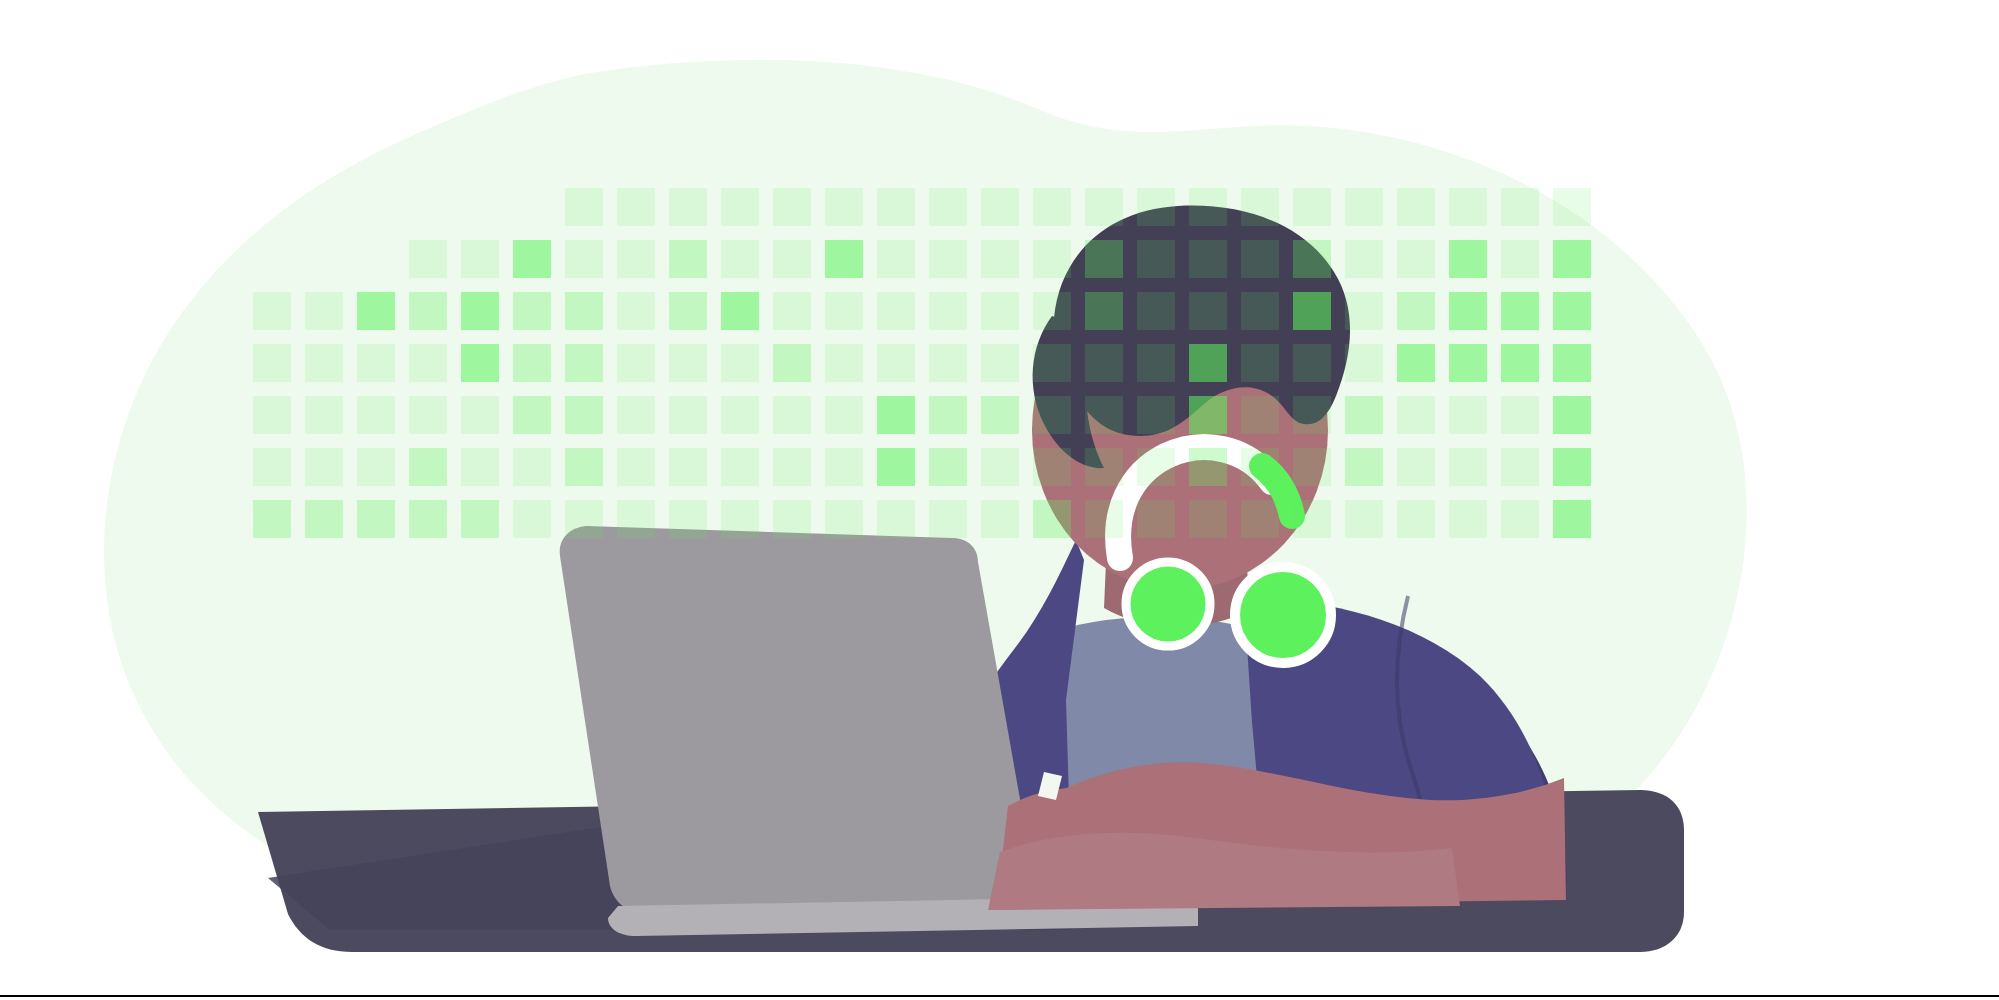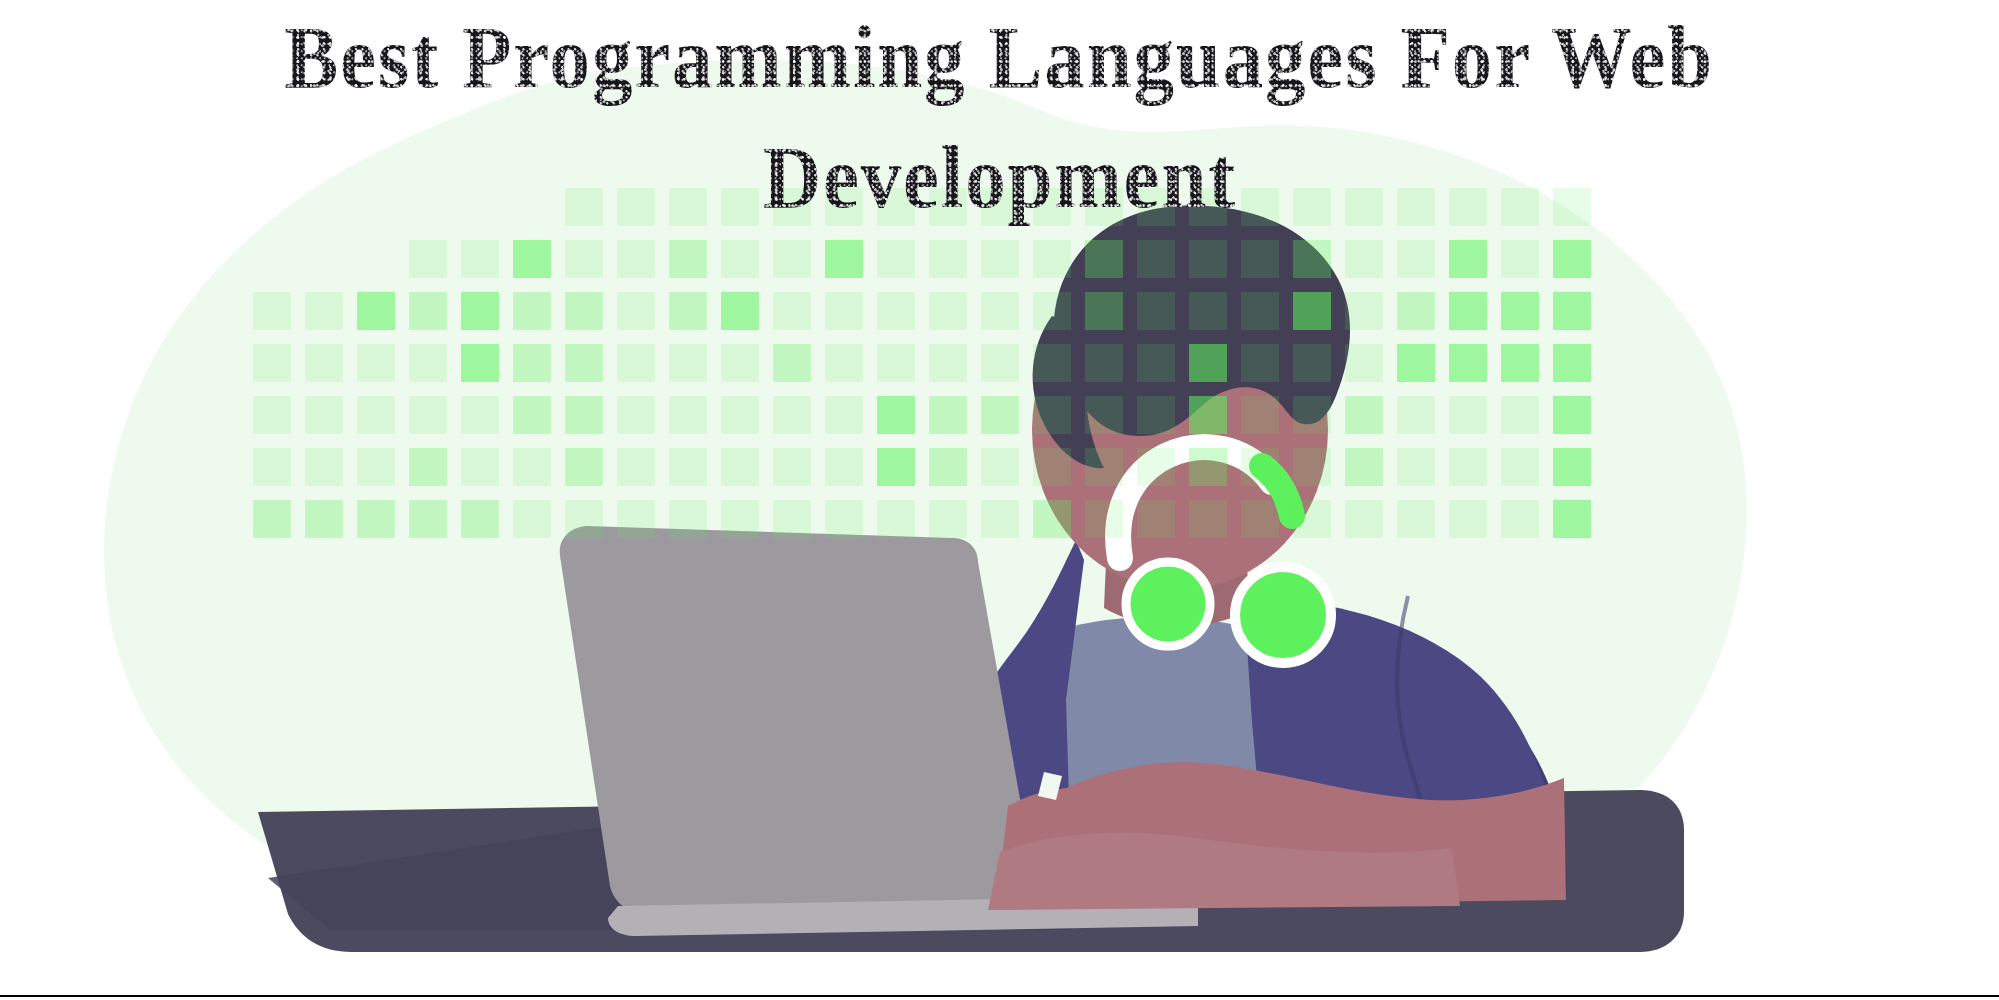--- a/index.html
+++ b/index.html
@@ -363,20 +363,16 @@
                L 1168,906 L 996,910 Z" fill="#ac7078"></path>
       <path d="M 1000,852 C 1052,832 1124,828 1196,838
                C 1280,850 1370,858 1452,848
                L 1460,906 L 988,910 Z" fill="#b07a82"></path>
 
       <path d="M 1044,772 L 1062,776 L 1056,800 L 1038,796 Z" fill="#f2f7f0"></path>
 
     </svg>
   </div>
 
-  <div id="headline">
-    <div class="headline-line" id="headline-line-1">Best Programming Languages For Web</div>
-    <div class="headline-line" id="headline-line-2">Development</div>
-  </div>
 
   <div id="bottom-rule" style="background: rgb(0, 0, 0);"></div>
 
 </div>
 
 </body></html>

